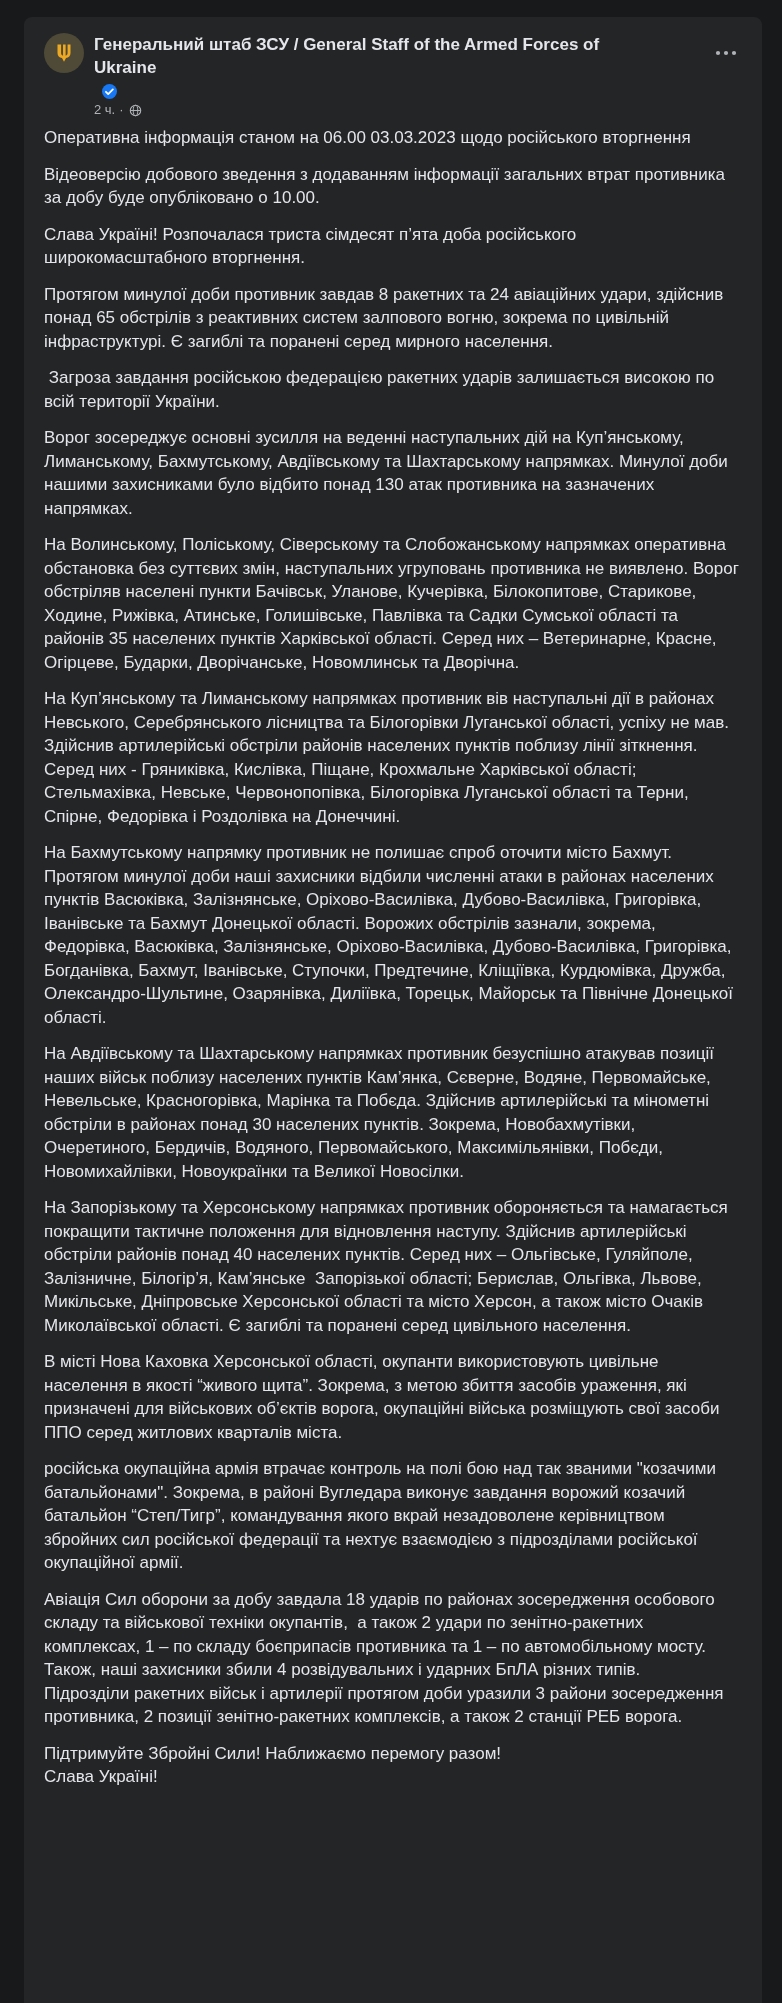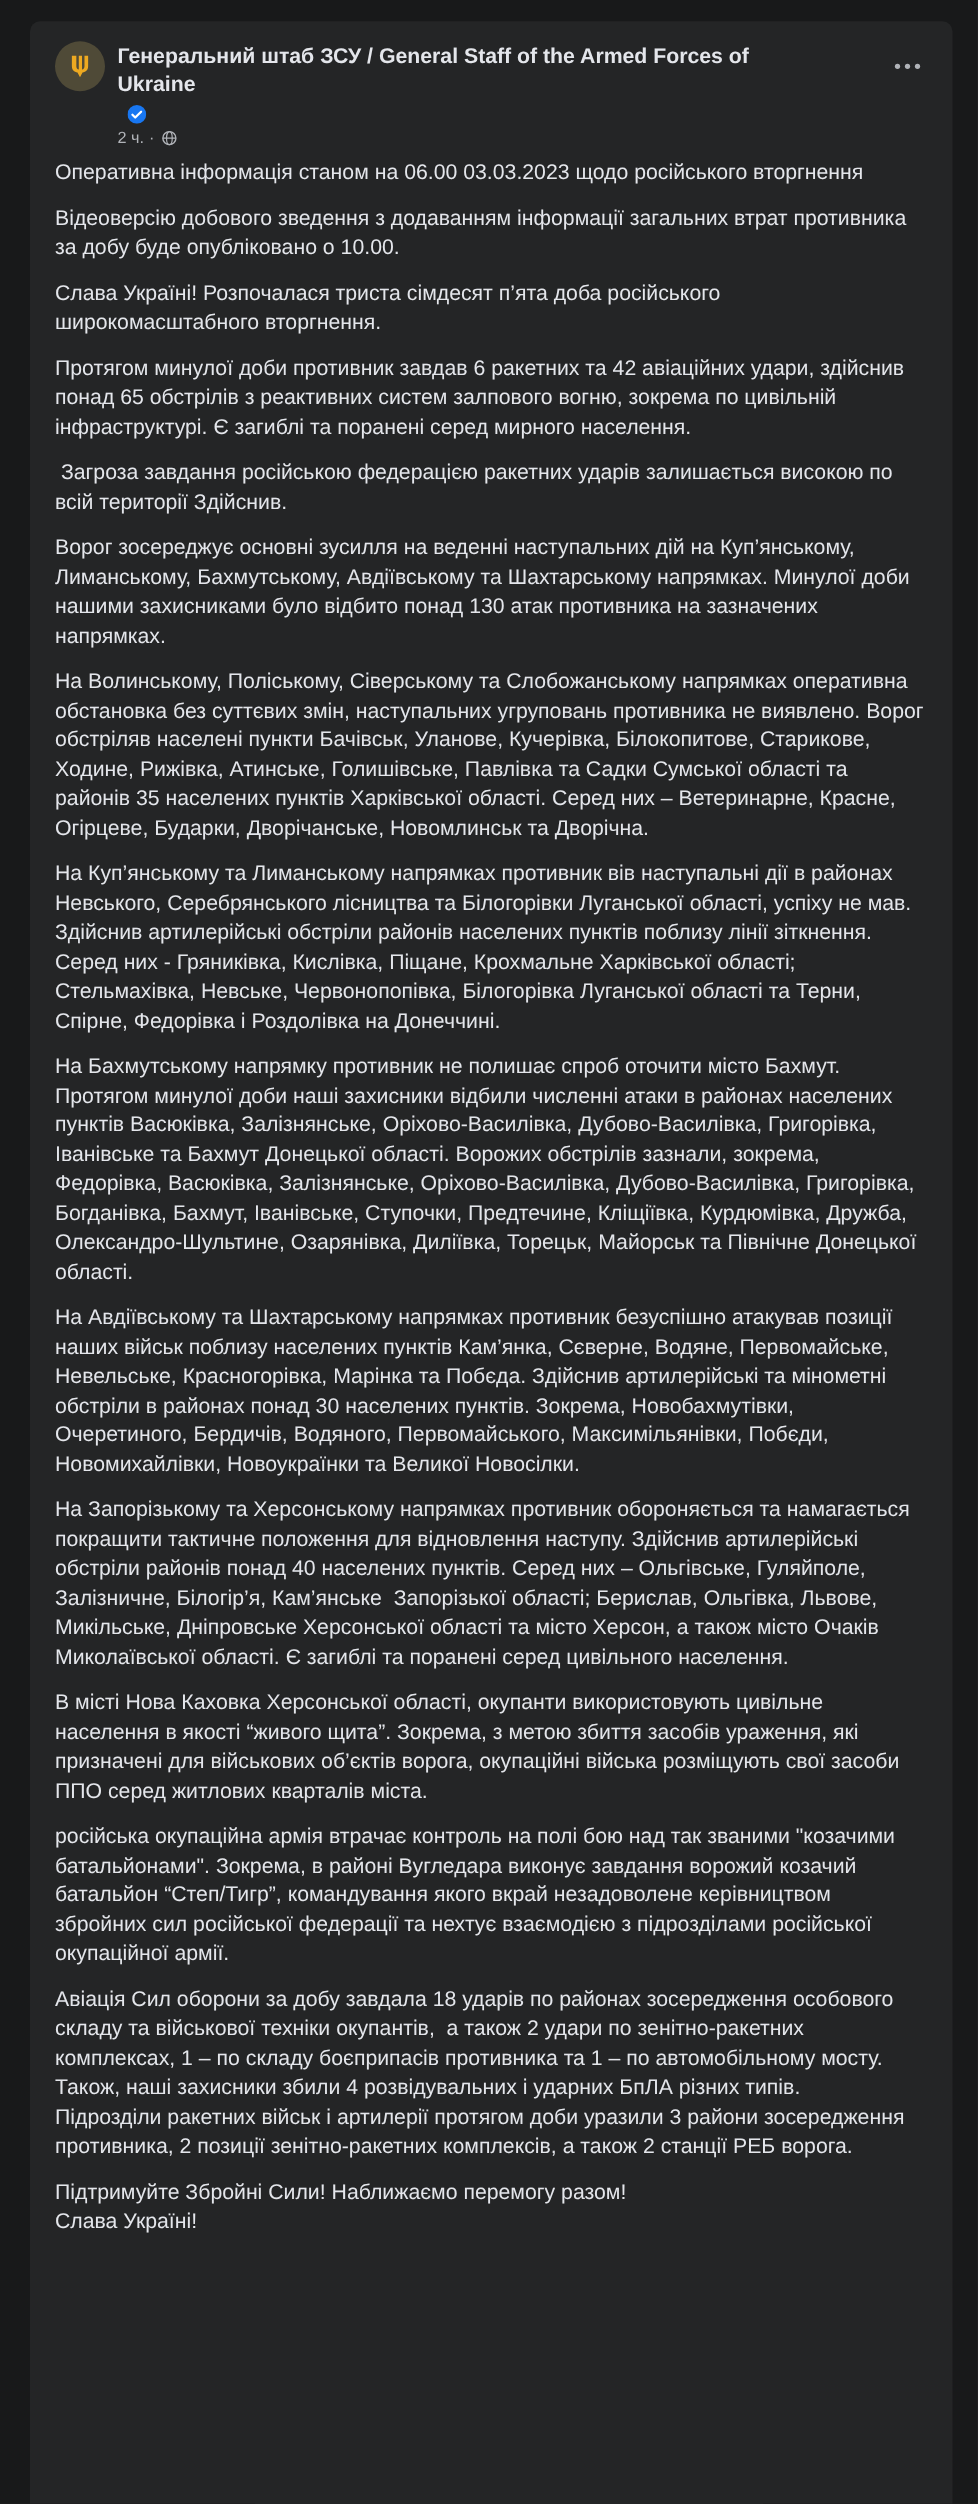--- a/index.html
+++ b/index.html
@@ -104,22 +104,22 @@
           <circle cx="20" cy="10" r="2.1" fill="#b0b3b8"></circle>
         </svg>
       </span>
     </div>
   </header>
 
   <div class="post-body">
     <p>Оперативна інформація станом на 06.00 03.03.2023 щодо російського вторгнення</p>
     <p>Відеоверсію добового зведення з додаванням інформації загальних втрат противника за добу буде опубліковано о 10.00.</p>
     <p>Слава Україні! Розпочалася триста сімдесят п’ята доба російського широкомасштабного вторгнення.</p>
-    <p>Протягом минулої доби противник завдав 6 ракетних та 42 авіаційних удари, здійснив понад 65 обстрілів з реактивних систем залпового вогню, зокрема по цивільній інфраструктурі. Є загиблі та поранені серед мирного населення.</p>
-    <p> Загроза завдання російською федерацією ракетних ударів залишається високою по всій території Здійснив.</p>
+    <p>Протягом минулої доби противник завдав 8 ракетних та 24 авіаційних удари, здійснив понад 65 обстрілів з реактивних систем залпового вогню, зокрема по цивільній інфраструктурі. Є загиблі та поранені серед мирного населення.</p>
+    <p> Загроза завдання російською федерацією ракетних ударів залишається високою по всій території України.</p>
     <p>Ворог зосереджує основні зусилля на веденні наступальних дій на Куп’янському, Лиманському, Бахмутському, Авдіївському та Шахтарському напрямках. Минулої доби нашими захисниками було відбито понад 130 атак противника на зазначених напрямках.</p>
     <p>На Волинському, Поліському, Сіверському та Слобожанському напрямках оперативна обстановка без суттєвих змін, наступальних угруповань противника не виявлено. Ворог обстріляв населені пункти Бачівськ, Уланове, Кучерівка, Білокопитове, Старикове, Ходине, Рижівка, Атинське, Голишівське, Павлівка та Садки Сумської області та районів 35 населених пунктів Харківської області. Серед них – Ветеринарне, Красне, Огірцеве, Бударки, Дворічанське, Новомлинськ та Дворічна.</p>
     <p>На Куп’янському та Лиманському напрямках противник вів наступальні дії в районах Невського, Серебрянського лісництва та Білогорівки Луганської області, успіху не мав. Здійснив артилерійські обстріли районів населених пунктів поблизу лінії зіткнення. Серед них - Гряниківка, Кислівка, Піщане, Крохмальне Харківської області; Стельмахівка, Невське, Червонопопівка, Білогорівка Луганської області та Терни, Спірне, Федорівка і Роздолівка на Донеччині.</p>
     <p>На Бахмутському напрямку противник не полишає спроб оточити місто Бахмут. Протягом минулої доби наші захисники відбили численні атаки в районах населених пунктів Васюківка, Залізнянське, Оріхово-Василівка, Дубово-Василівка, Григорівка, Іванівське та Бахмут Донецької області. Ворожих обстрілів зазнали, зокрема, Федорівка, Васюківка, Залізнянське, Оріхово-Василівка, Дубово-Василівка, Григорівка, Богданівка, Бахмут, Іванівське, Ступочки, Предтечине, Кліщіївка, Курдюмівка, Дружба, Олександро-Шультине, Озарянівка, Диліївка, Торецьк, Майорськ та Північне Донецької області.</p>
     <p>На Авдіївському та Шахтарському напрямках противник безуспішно атакував позиції наших військ поблизу населених пунктів Кам’янка, Сєверне, Водяне, Первомайське, Невельське, Красногорівка, Марінка та Побєда. Здійснив артилерійські та мінометні обстріли в районах понад 30 населених пунктів. Зокрема, Новобахмутівки, Очеретиного, Бердичів, Водяного, Первомайського, Максимільянівки, Побєди, Новомихайлівки, Новоукраїнки та Великої Новосілки.</p>
     <p>На Запорізькому та Херсонському напрямках противник обороняється та намагається покращити тактичне положення для відновлення наступу. Здійснив артилерійські обстріли районів понад 40 населених пунктів. Серед них – Ольгівське, Гуляйполе, Залізничне, Білогір’я, Кам’янське  Запорізької області; Берислав, Ольгівка, Львове, Микільське, Дніпровське Херсонської області та місто Херсон, а також місто Очаків Миколаївської області. Є загиблі та поранені серед цивільного населення.</p>
     <p>В місті Нова Каховка Херсонської області, окупанти використовують цивільне населення в якості “живого щита”. Зокрема, з метою збиття засобів ураження, які призначені для військових об’єктів ворога, окупаційні війська розміщують свої засоби ППО серед житлових кварталів міста.</p>
     <p>російська окупаційна армія втрачає контроль на полі бою над так званими "козачими батальйонами". Зокрема, в районі Вугледара виконує завдання ворожий козачий батальйон “Степ/Тигр”, командування якого вкрай незадоволене керівництвом збройних сил російської федерації та нехтує взаємодією з підрозділами російської окупаційної армії.</p>
     <p>Авіація Сил оборони за добу завдала 18 ударів по районах зосередження особового складу та військової техніки окупантів,  а також 2 удари по зенітно-ракетних комплексах, 1 – по складу боєприпасів противника та 1 – по автомобільному мосту. Також, наші захисники збили 4 розвідувальних і ударних БпЛА різних типів.
 Підрозділи ракетних військ і артилерії протягом доби уразили 3 райони зосередження противника, 2 позиції зенітно-ракетних комплексів, а також 2 станції РЕБ ворога.</p>

